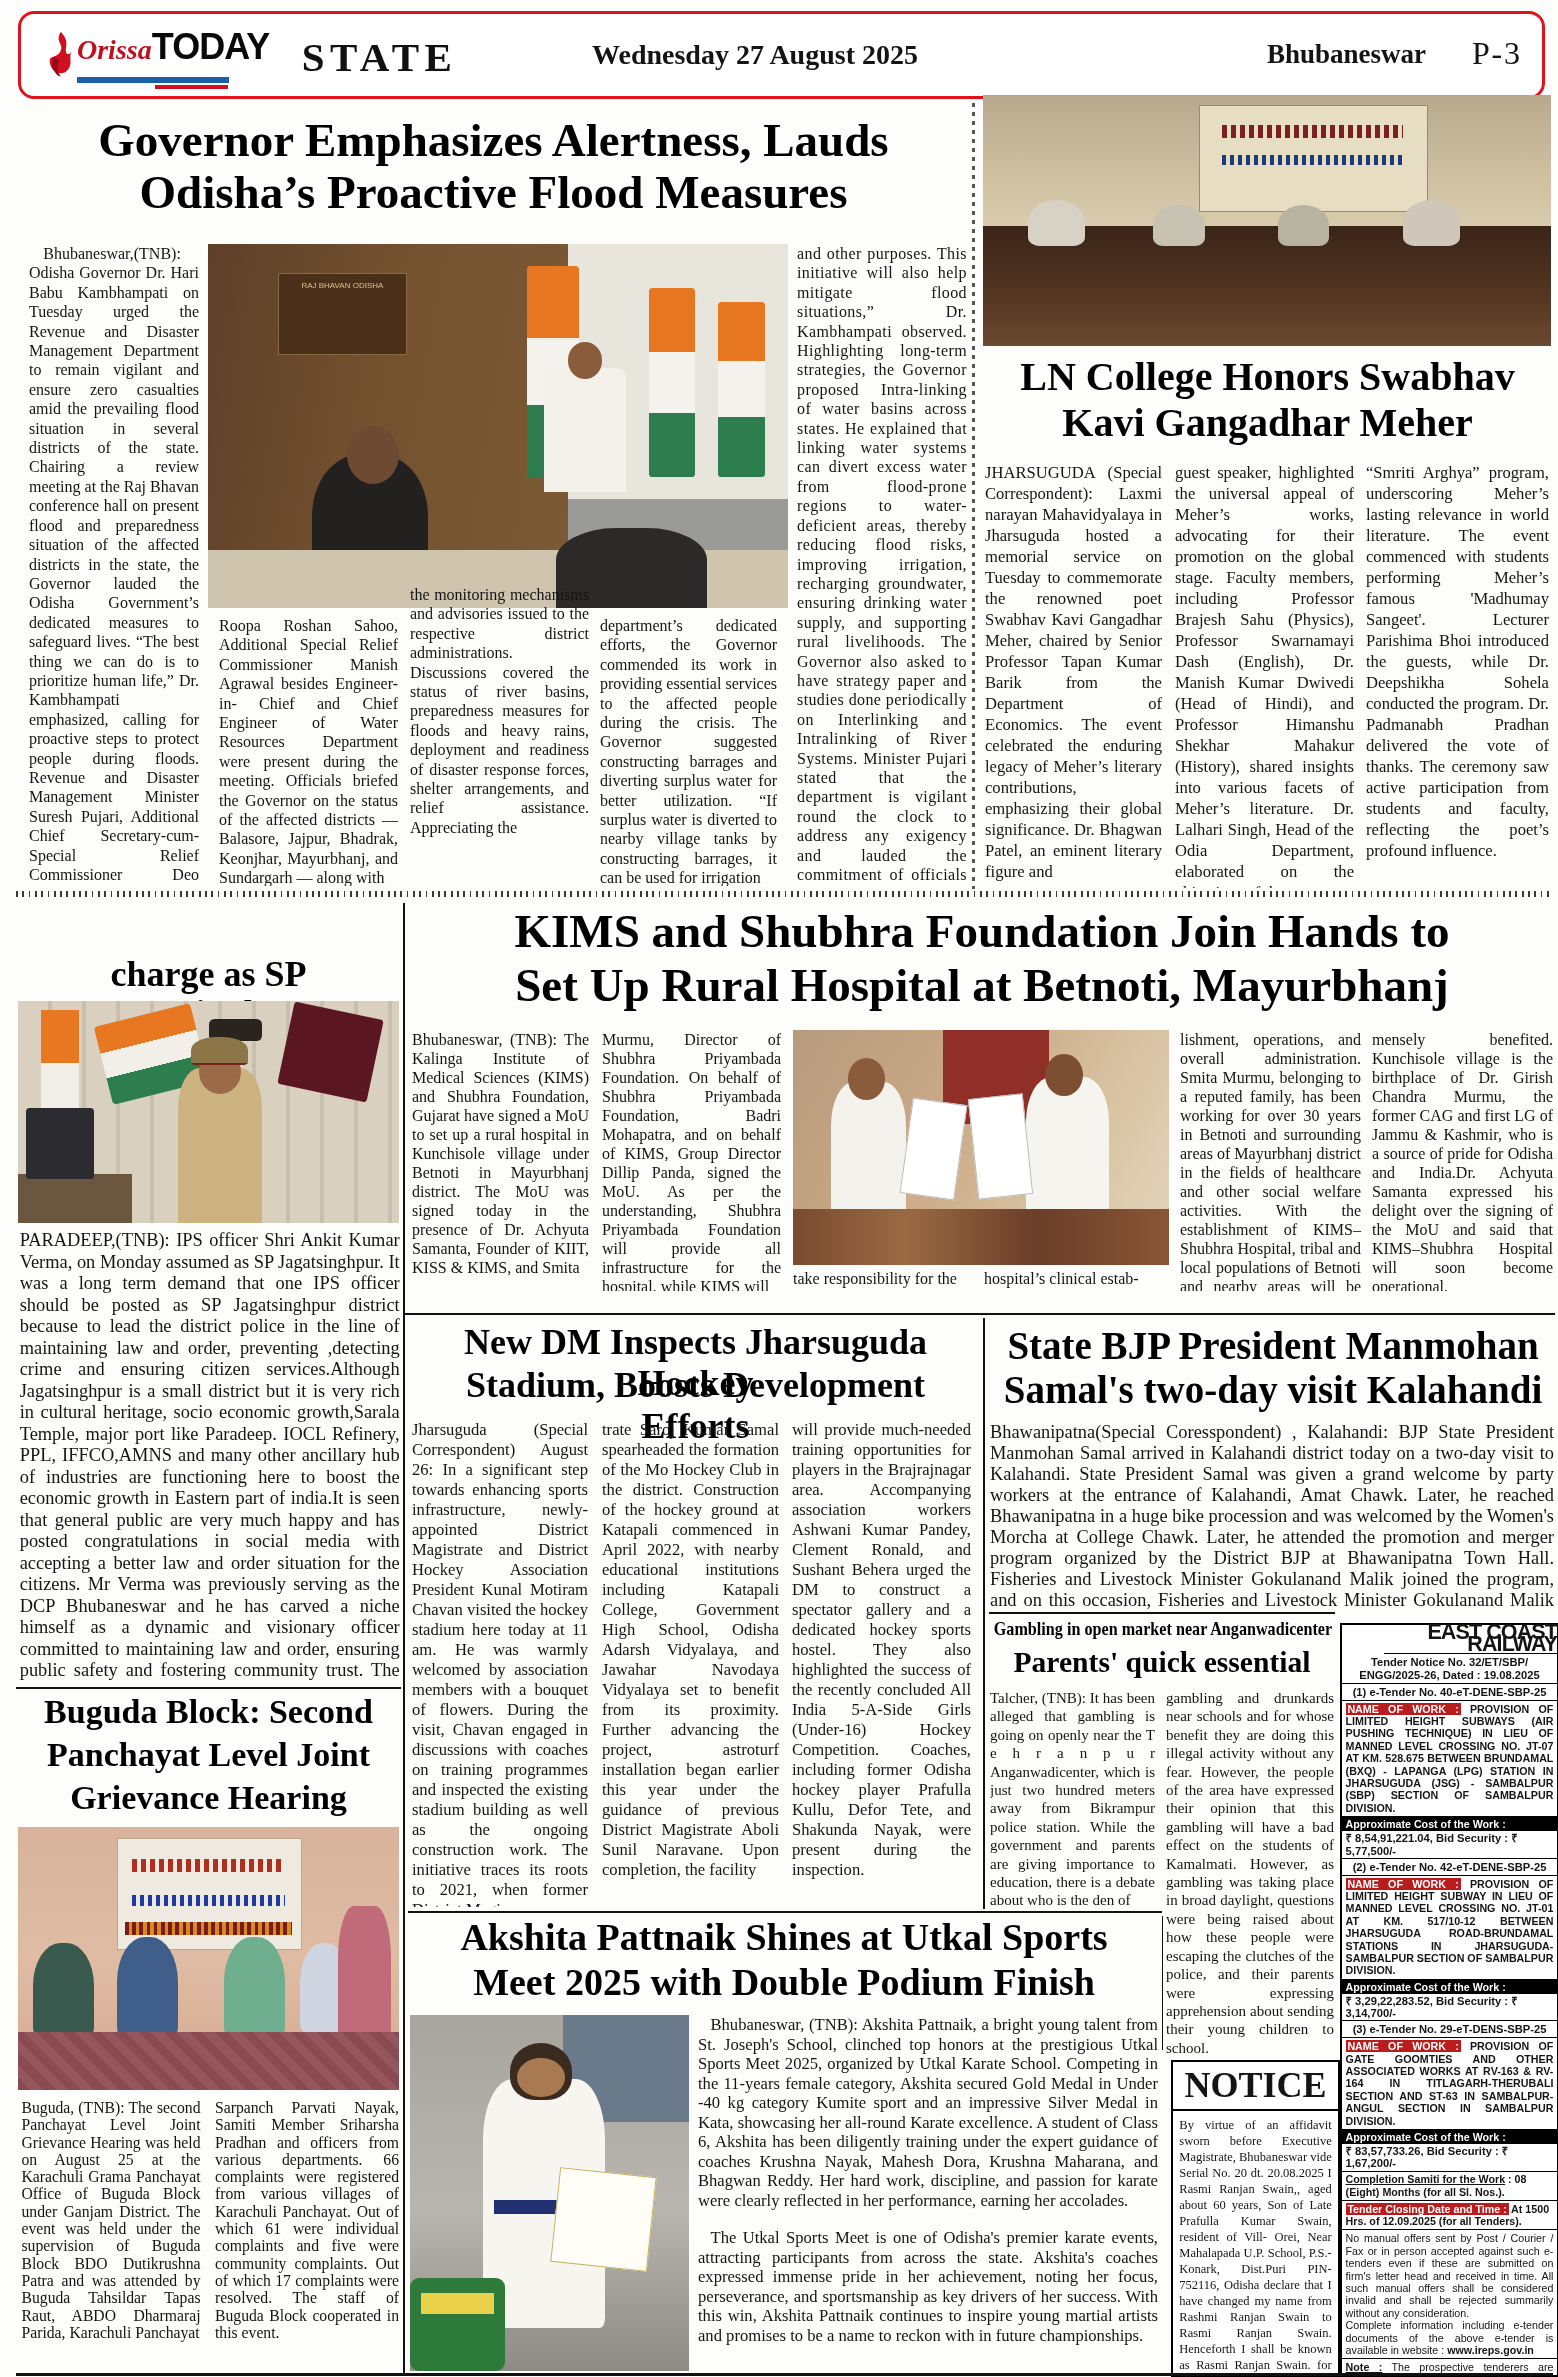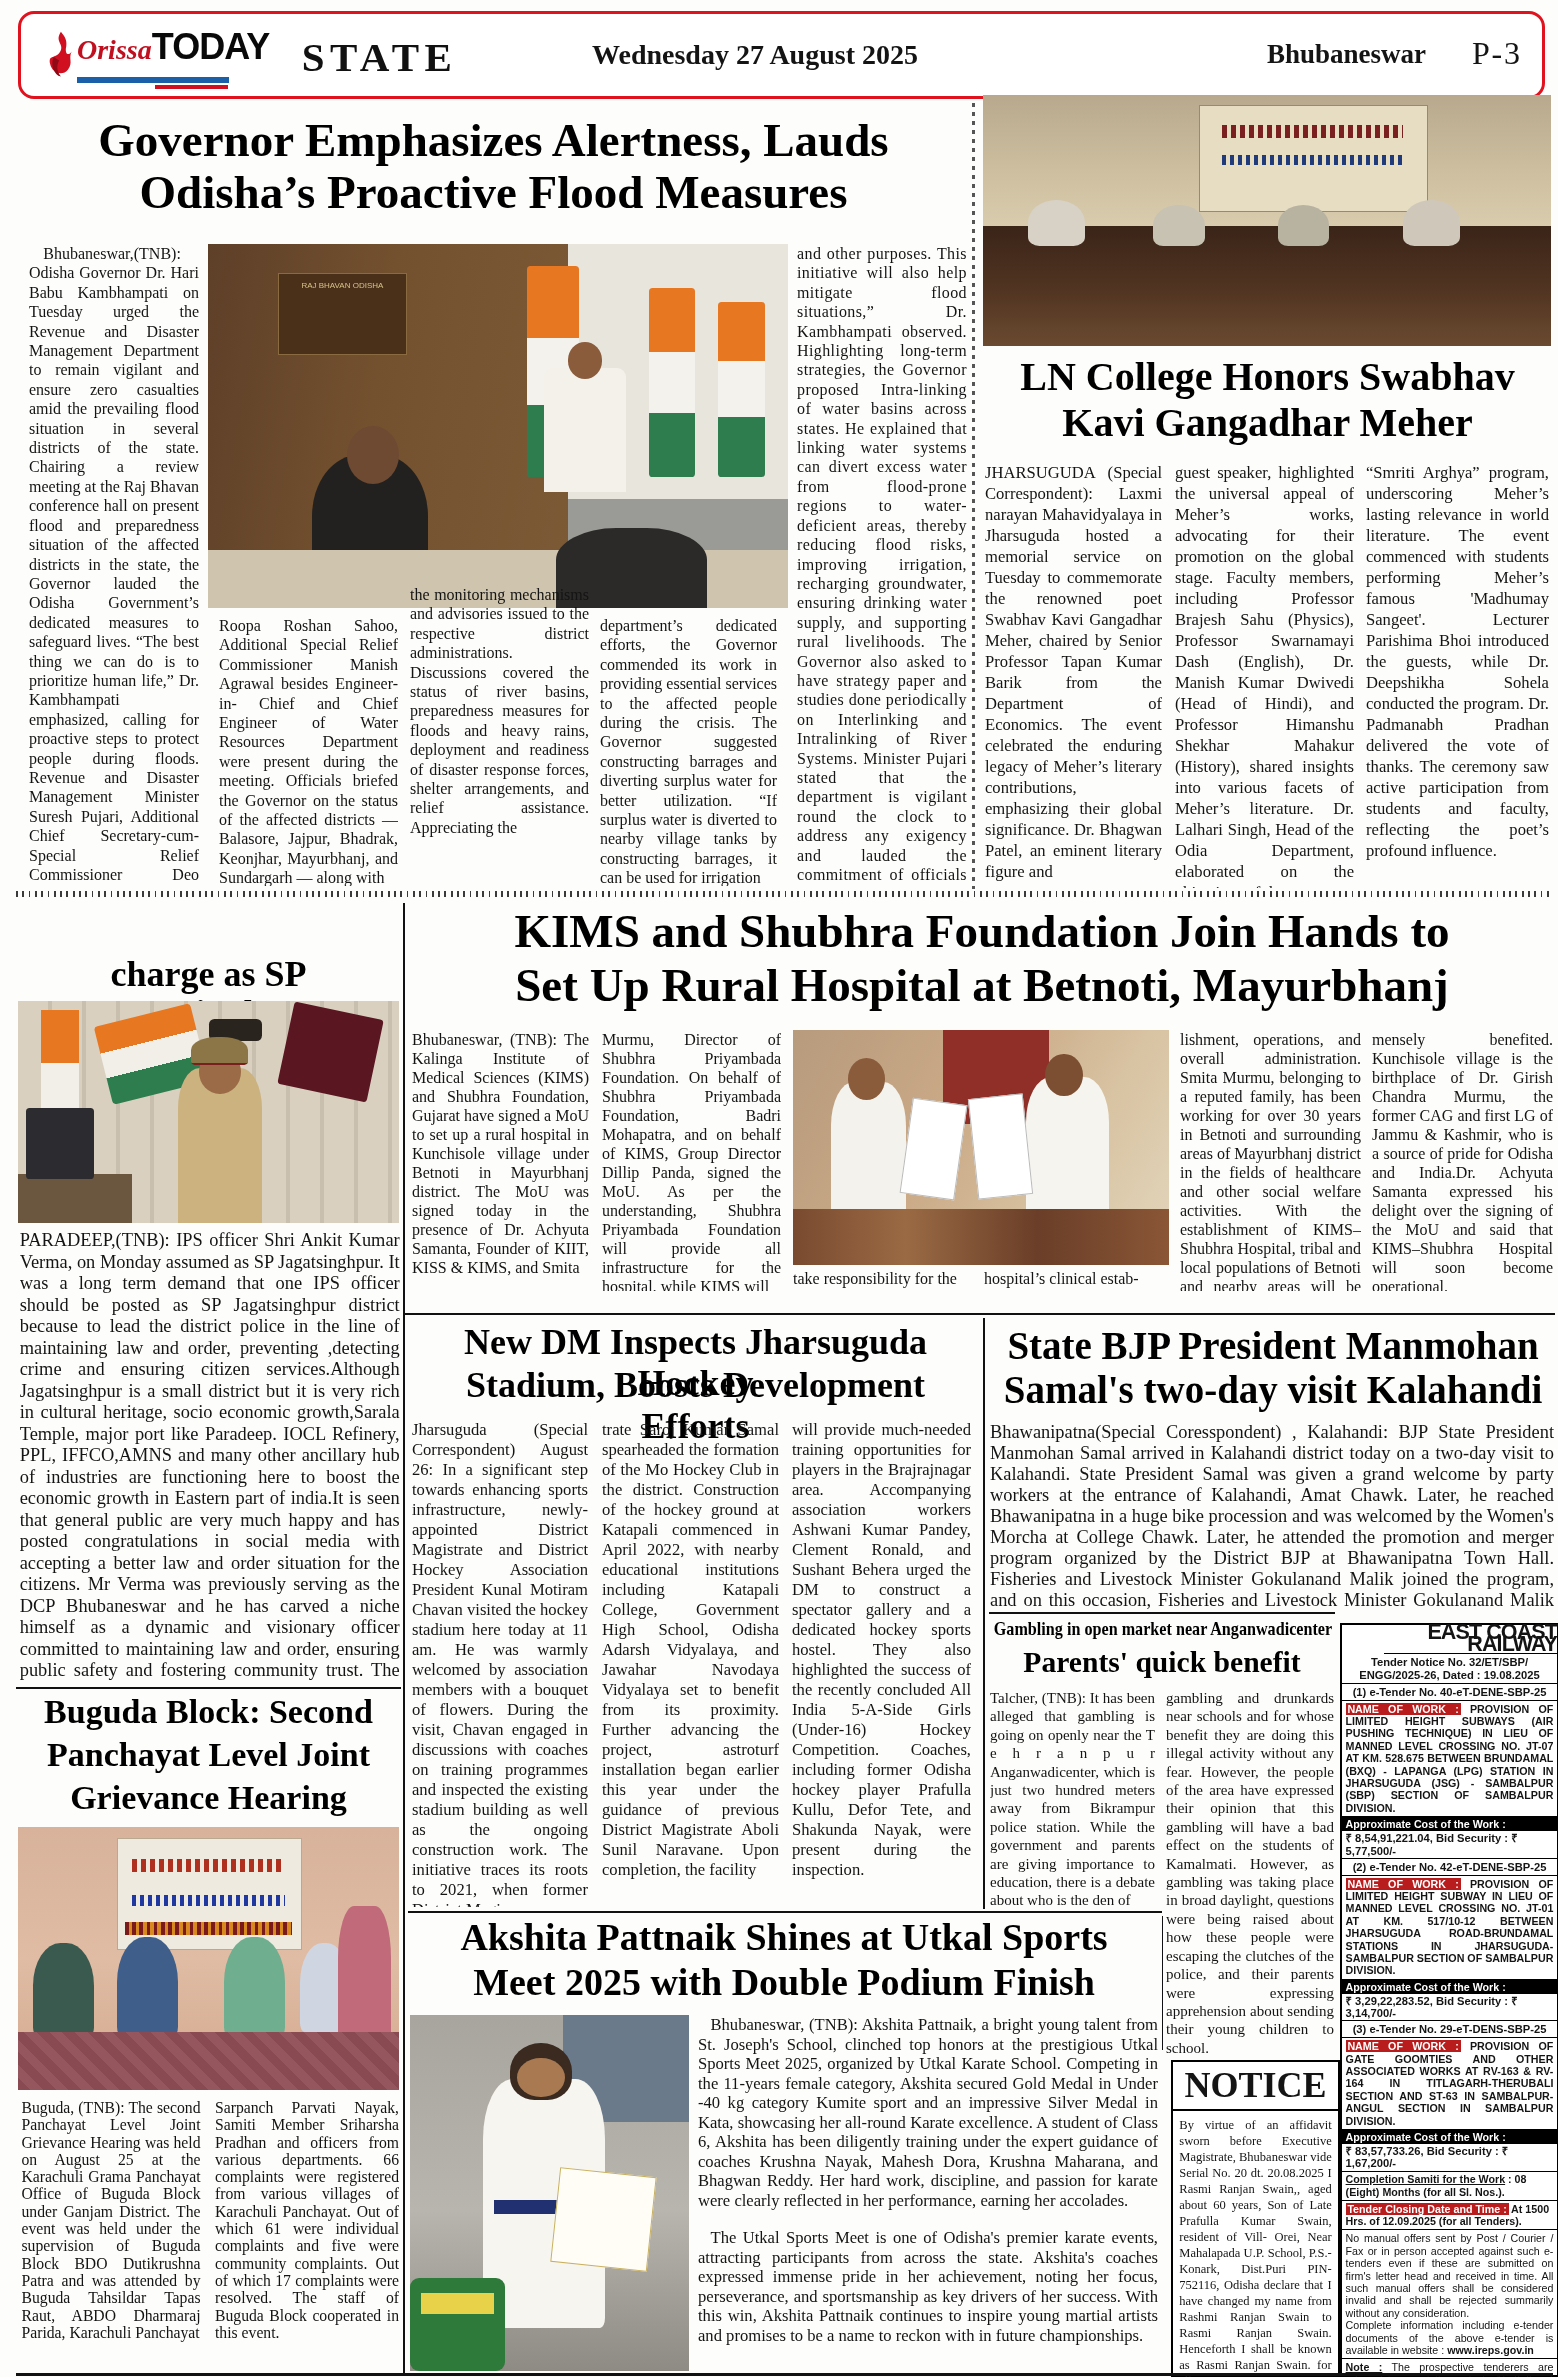--- a/index.html
+++ b/index.html
@@ -181,21 +181,21 @@
 
   <div class="rule" style="left:983px;top:1318px;width:1.8px;height:591px;"></div>
 
   <div class="hl" style="left:990px;top:1324px;width:566px;font-size:39px;line-height:43px;">State BJP President Manmohan</div>
   <div class="hl" style="left:990px;top:1368px;width:566px;font-size:39px;line-height:43px;">Samal's two-day visit  Kalahandi</div>
   <div class="col bjp-body" style="left:990px;top:1422px;width:564px;height:188px;">Bhawanipatna(Special Coresspondent) , Kalahandi: BJP State President Manmohan Samal arrived in Kalahandi district today on a two-day visit to Kalahandi. State President Samal was given a grand welcome by party workers at the entrance of Kalahandi, Amat Chawk. Later, he reached Bhawanipatna in a huge bike procession and was welcomed by the Women's Morcha at College Chawk. Later, he attended the promotion and merger program organized by the District BJP at Bhawanipatna Town Hall.  Fisheries and Livestock Minister Gokulanand Malik joined the program, and on this occasion, Fisheries and Livestock Minister Gokulanand Malik said that BJP has fulfilled 11 of the promises made in the elections. The government's plan needs to reach the grassroots level.</div>
 
   <div class="rule" style="left:989px;top:1612px;width:346px;height:1.8px;"></div>
 
   <div class="hl" style="left:990px;top:1617px;width:407px;font-size:19px;line-height:23px;transform:scaleX(0.85);transform-origin:left top;white-space:nowrap;">Gambling in open market near Anganwadicenter</div>
-  <div class="hl" style="left:990px;top:1644px;width:344px;font-size:29.6px;line-height:36px;">Parents' quick benefit</div>
+  <div class="hl" style="left:990px;top:1644px;width:344px;font-size:29.6px;line-height:36px;">Parents' quick essential</div>
   <div class="col gam-col" style="left:990px;top:1689px;width:165px;height:220px;">Talcher, (TNB): It has been alleged that gambling is going on openly near the T e h r a n p u r Anganwadicenter, which is just two hundred meters away from Bikrampur police station. While the government and parents are giving importance to education, there is a debate about who is the den of</div>
   <div class="col gam-col" style="left:1166px;top:1689px;width:168px;height:365px;">gambling and drunkards near schools and for whose benefit they are doing this illegal activity without any fear. However, the people of the area have expressed their opinion that this gambling will have a bad effect on the students of Kamalmati. However, as gambling was taking place in broad daylight, questions were being raised about how these people were escaping the clutches of the police, and their parents were expressing apprehension about sending their young children to school.</div>
 
   <div class="rule" style="left:16px;top:1687px;width:385px;height:1.8px;"></div>
   <div class="hl" style="left:16px;top:1691px;width:385px;font-size:34px;line-height:41px;">Buguda Block: Second</div>
   <div class="hl" style="left:16px;top:1734px;width:385px;font-size:34px;line-height:41px;">Panchayat Level Joint</div>
   <div class="hl" style="left:16px;top:1777px;width:385px;font-size:34px;line-height:41px;">Grievance Hearing</div>
 
   <div class="photo" style="left:18px;top:1827px;width:381px;height:263px;">
     <div class="ph" style="left:0;top:0;width:100%;height:100%;background:linear-gradient(180deg,#d8b29a 0%,#e0bca4 50%,#d2a88e 100%);"></div>

